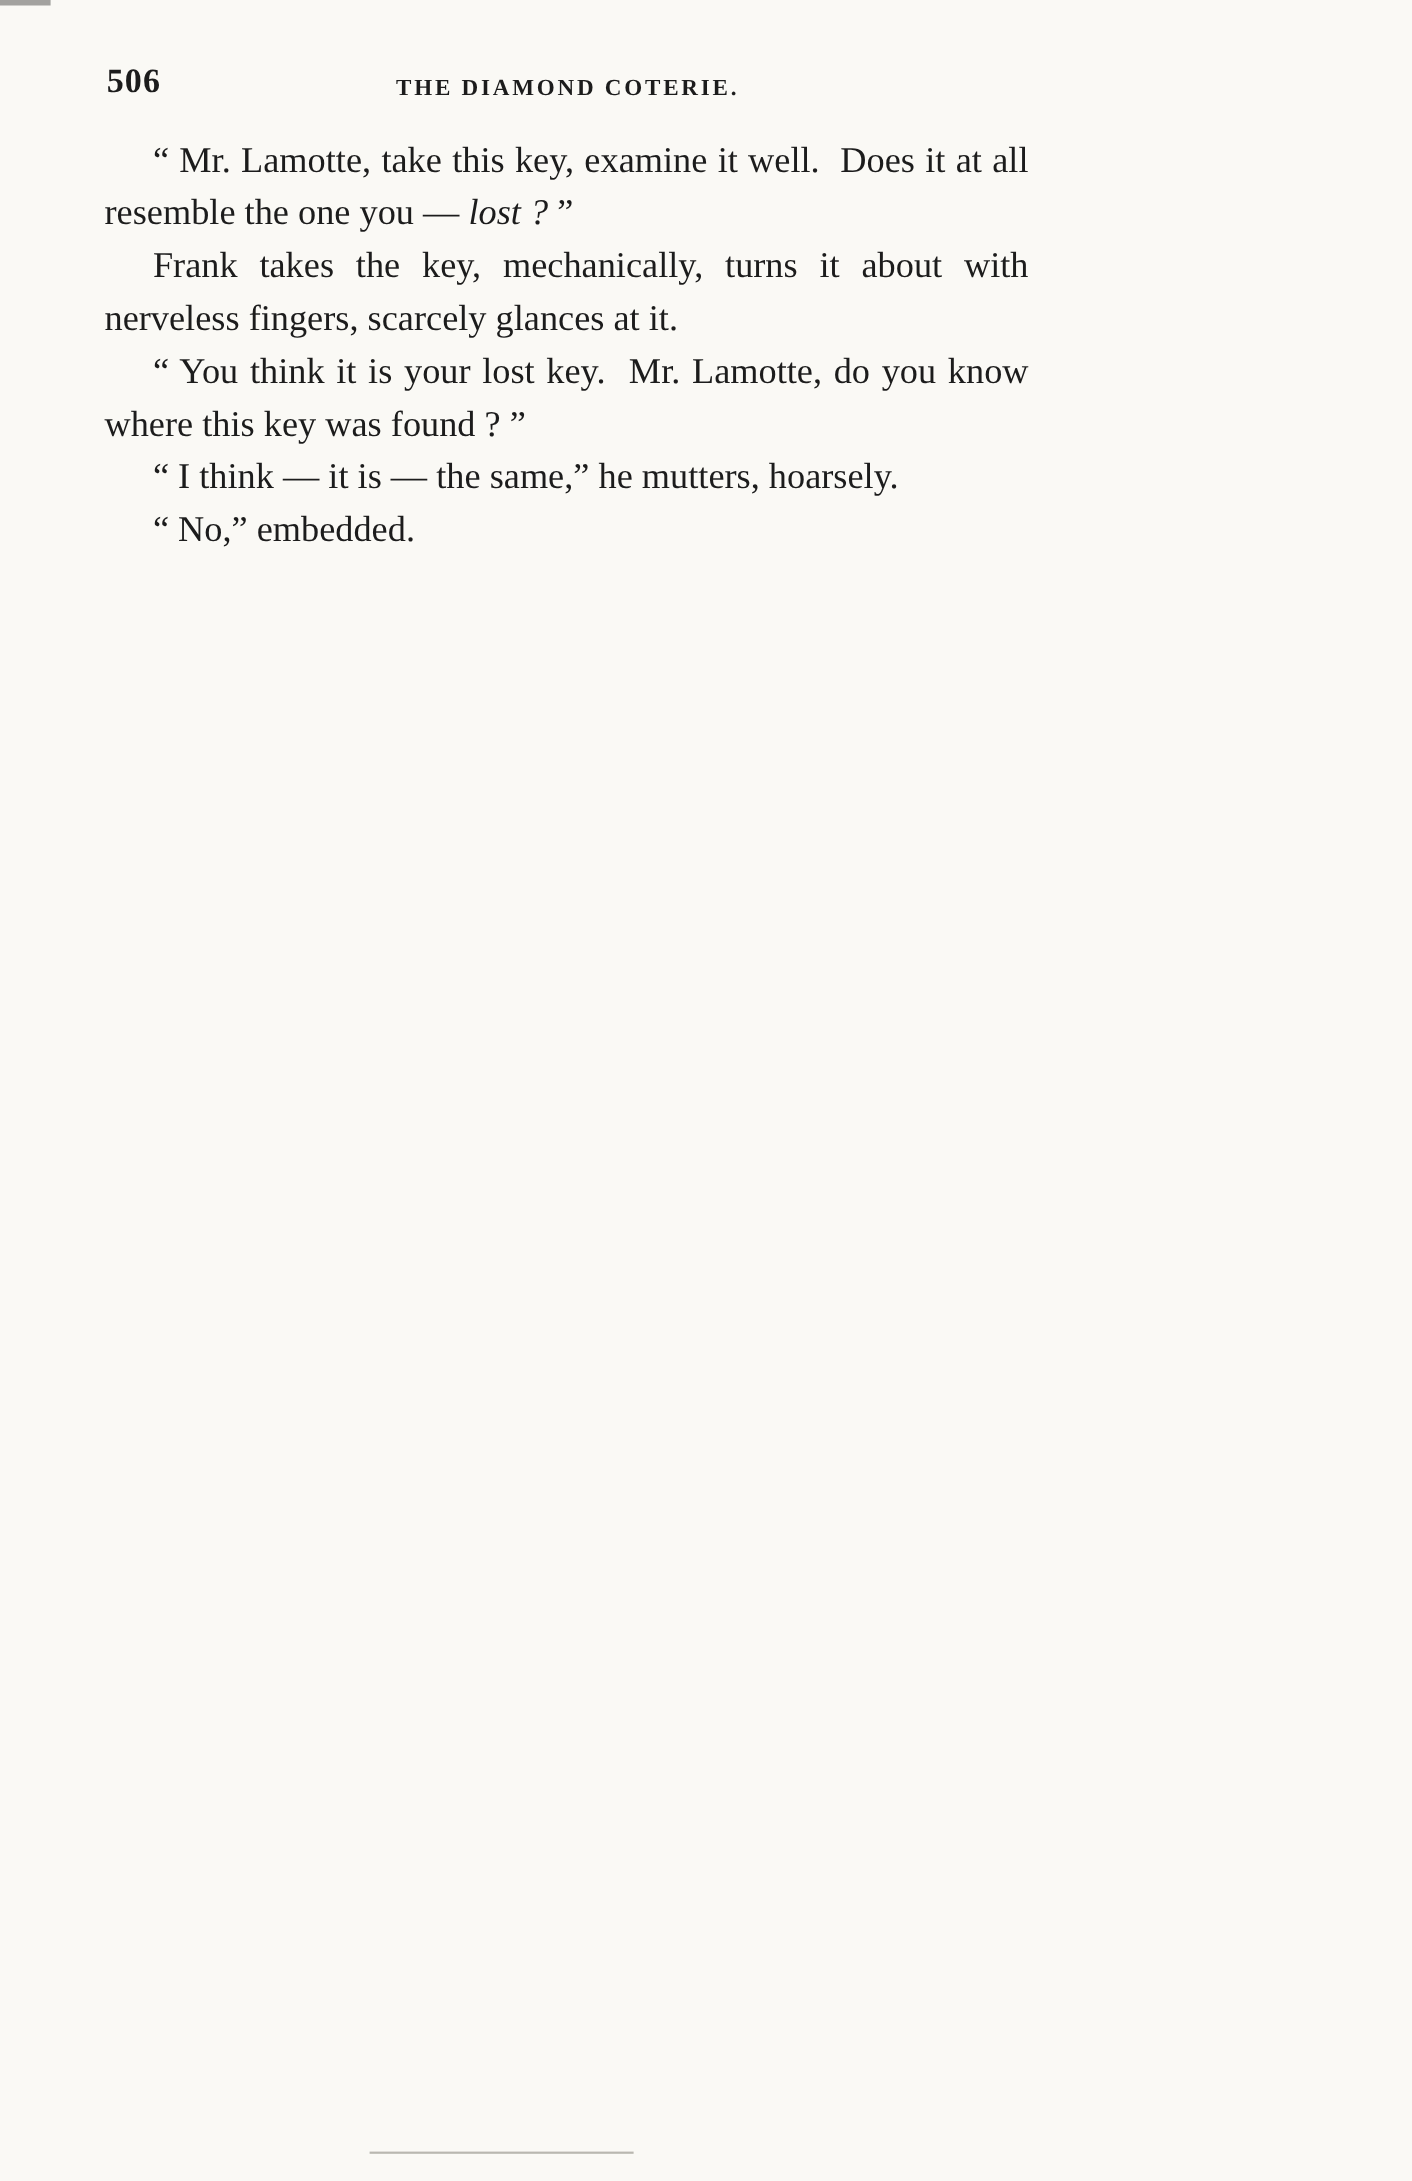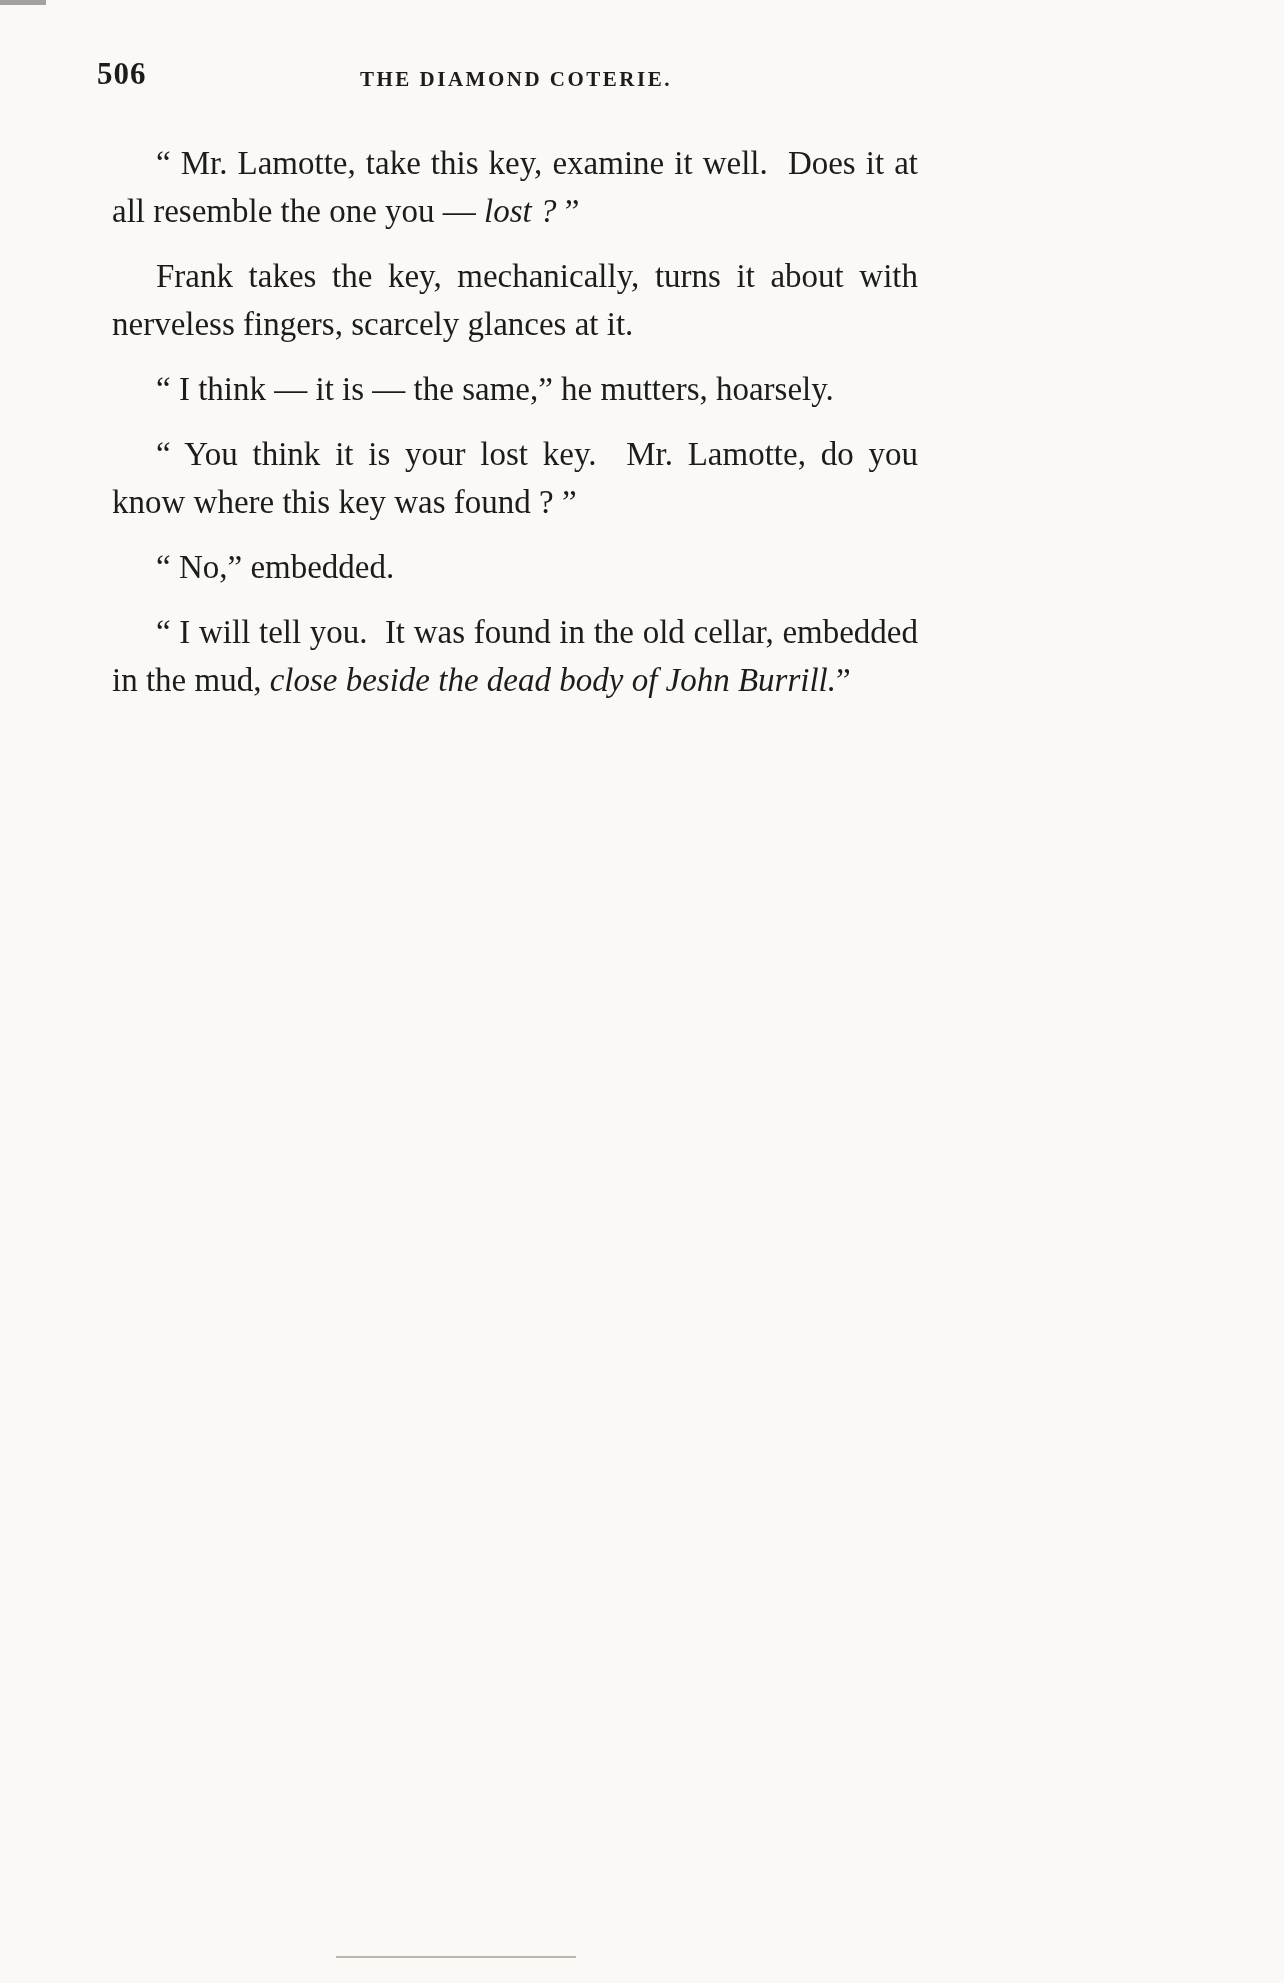--- a/index.html
+++ b/index.html
@@ -45,21 +45,21 @@
     position: absolute;
     top: 122px;
     left: 95px;
     width: 840px;
     font-size: 33px;
     line-height: 48px;
     text-align: justify;
     text-justify: inter-word;
   }
   .text-block p {
-    margin: 17px;
+    margin: 0;
     text-indent: 44px;
   }
   .italic {
     font-style: italic;
   }
   .artifact-top {
     position: absolute;
     top: 0;
     left: 0;
     width: 46px;
@@ -84,21 +84,20 @@
   <div class="artifact-top"></div>
 
   <div class="header">
     <span class="page-number">506</span>
     <span class="running-title">THE DIAMOND COTERIE.</span>
   </div>
 
   <div class="text-block">
       <p><span>“ Mr. Lamotte, take this key, examine it well.&nbsp; Does it at all resemble the one you — </span><span class="italic">lost ?</span><span> ”</span></p>
       <p><span>Frank takes the key, mechanically, turns it about with nerveless fingers, scarcely glances at it.</span></p>
+      <p><span>“ You think it is your lost key.&nbsp; Mr. Lamotte, do you know where this key was found ? ”</span></p>
       <p><span>“ I think — it is — the same,” he mutters, hoarsely.</span></p>
-      <p><span>“ You think it is your lost key.&nbsp; Mr. Lamotte, do you know where this key was found ? ”</span></p>
       <p><span>“ No,” embedded.</span></p>
-      <p><span>“ I will tell you.&nbsp; It was found in the old cellar, embedded in the mud, </span><span class="italic">close beside the dead body of John Burrill.</span><span>”</span></p>
     </div>
 
   <div class="artifact-bottom"></div>
 
 </div>
 
 </body></html>

